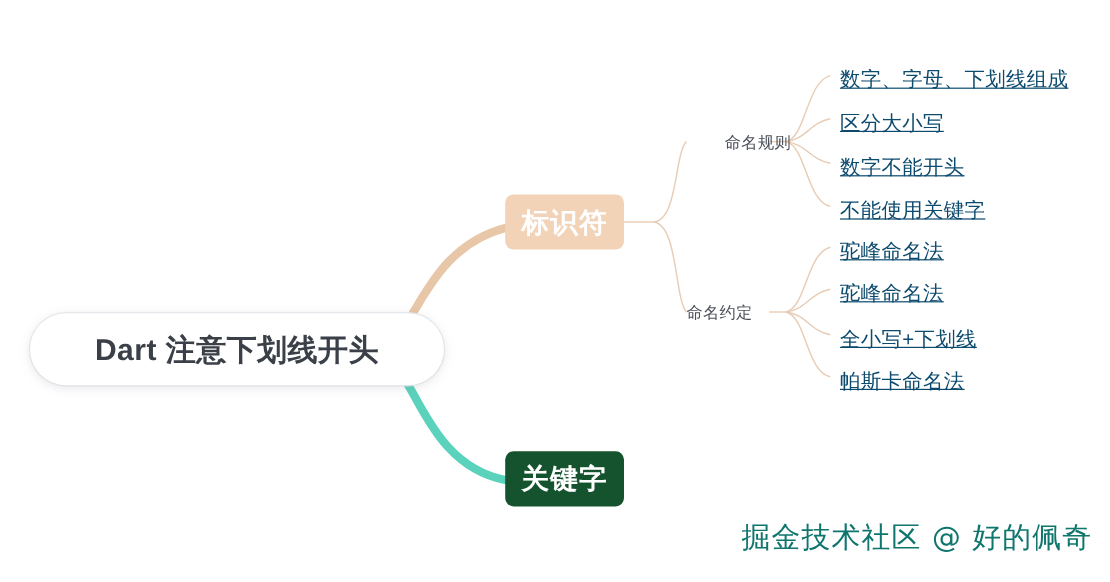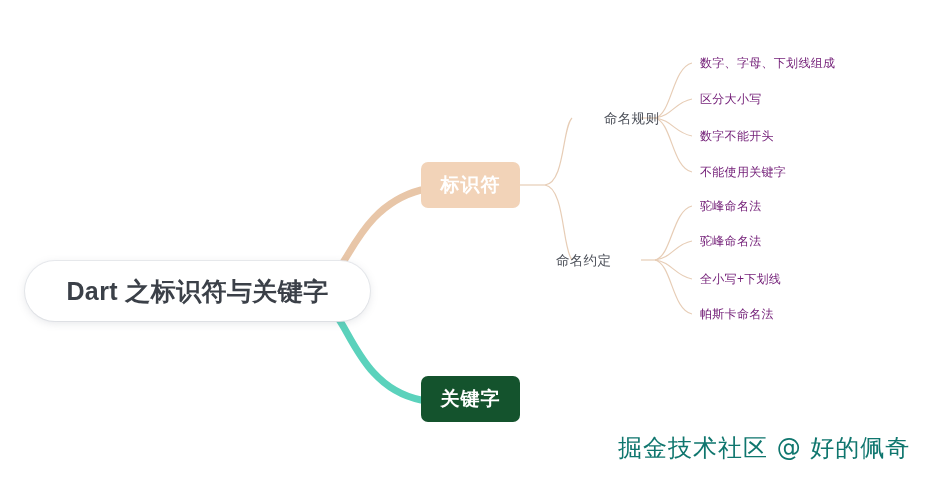--- a/index.html
+++ b/index.html
@@ -57,21 +57,21 @@
     white-space: nowrap;
   }
   
   .node-l1 {
     width: 99px;
     height: 46px;
     border-radius: 7px;
     z-index: 5;
   }
   .node-l1 .label {
-    font-size: 19px;
+    font-size: 23px;
     font-weight: bold;
     color: #ffffff;
     letter-spacing: 1px;
     white-space: nowrap;
   }
   #node-identifier {
     left: 421px;
     top: 162px;
     background: #f2d3b8;
   }
@@ -84,24 +84,25 @@
   .node-l2 {
     position: absolute;
     font-size: 13.5px;
     color: #4b4f58;
     white-space: nowrap;
     letter-spacing: 0.3px;
   }
   
   .leaf {
     position: absolute;
-    font-size: 12px;
-    color: #701a75;
+    font-size: 17px;
+    color: #0c4a6e;
     white-space: nowrap;
     letter-spacing: 0.3px;
+    text-decoration: underline;
   }
   
   #watermark {
     position: absolute;
     left: 618px;
     top: 432px;
     font-size: 24px;
     color: #0f766e;
     letter-spacing: 1px;
     white-space: nowrap;
@@ -134,34 +135,34 @@
 
     <path d="M 641 260 L 655 260" fill="none" stroke="#e7cdb6" stroke-width="1.2"></path>
 
     <path d="M 655 260 C 672 256, 672 211, 692 206" fill="none" stroke="#e7cdb6" stroke-width="1.2"></path>
     <path d="M 655 260 C 672 258, 675 244, 692 241" fill="none" stroke="#e7cdb6" stroke-width="1.2"></path>
     <path d="M 655 260 C 672 262, 675 276, 692 279" fill="none" stroke="#e7cdb6" stroke-width="1.2"></path>
     <path d="M 655 260 C 672 264, 672 310, 692 314" fill="none" stroke="#e7cdb6" stroke-width="1.2"></path>
   </svg>
 
   <div class="node" id="root-node">
-    <span class="label">Dart 之标识符与关键字</span>
+    <span class="label">Dart 注意下划线开头</span>
   </div>
 
   <div class="node node-l1" id="node-identifier">
     <span class="label">标识符</span>
   </div>
 
   <div class="node node-l1" id="node-keyword">
     <span class="label">关键字</span>
   </div>
 
   <div class="node-l2" style="left:604px; top:110px;">命名规则</div>
 
-  <div class="node-l2" style="left:556px; top:252px;font-family:Liberation Serif, serif;">命名约定</div>
+  <div class="node-l2" style="left:572px; top:252px;font-family:Liberation Serif, serif;">命名约定</div>
 
   <div class="leaf" style="left:700px; top:55px;">数字、字母、下划线组成</div>
   <div class="leaf" style="left:700px; top:91px;">区分大小写</div>
   <div class="leaf" style="left:700px; top:128px;">数字不能开头</div>
   <div class="leaf" style="left:700px; top:164px;">不能使用关键字</div>
 
   <div class="leaf" style="left:700px; top:198px;">驼峰命名法</div>
   <div class="leaf" style="left:700px; top:233px;">驼峰命名法</div>
   <div class="leaf" style="left:700px; top:271px;">全小写+下划线</div>
   <div class="leaf" style="left:700px; top:306px;">帕斯卡命名法</div>

